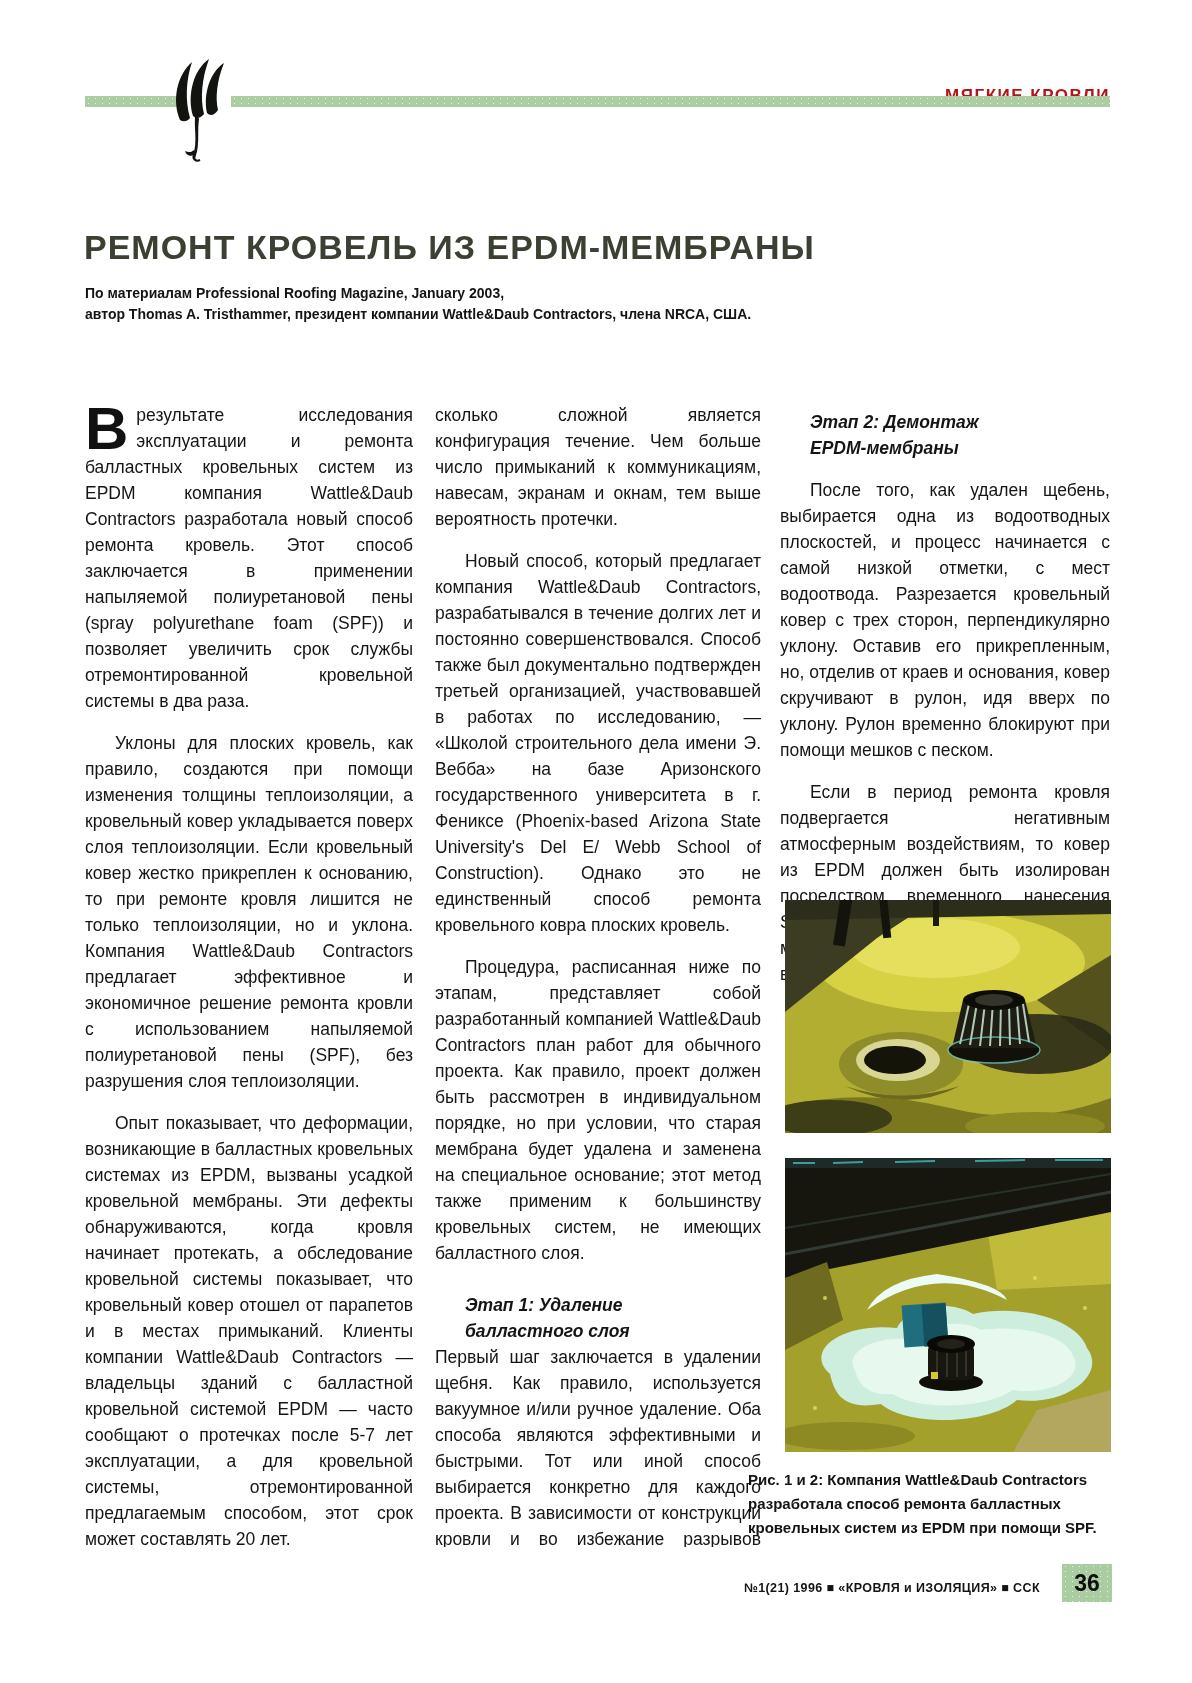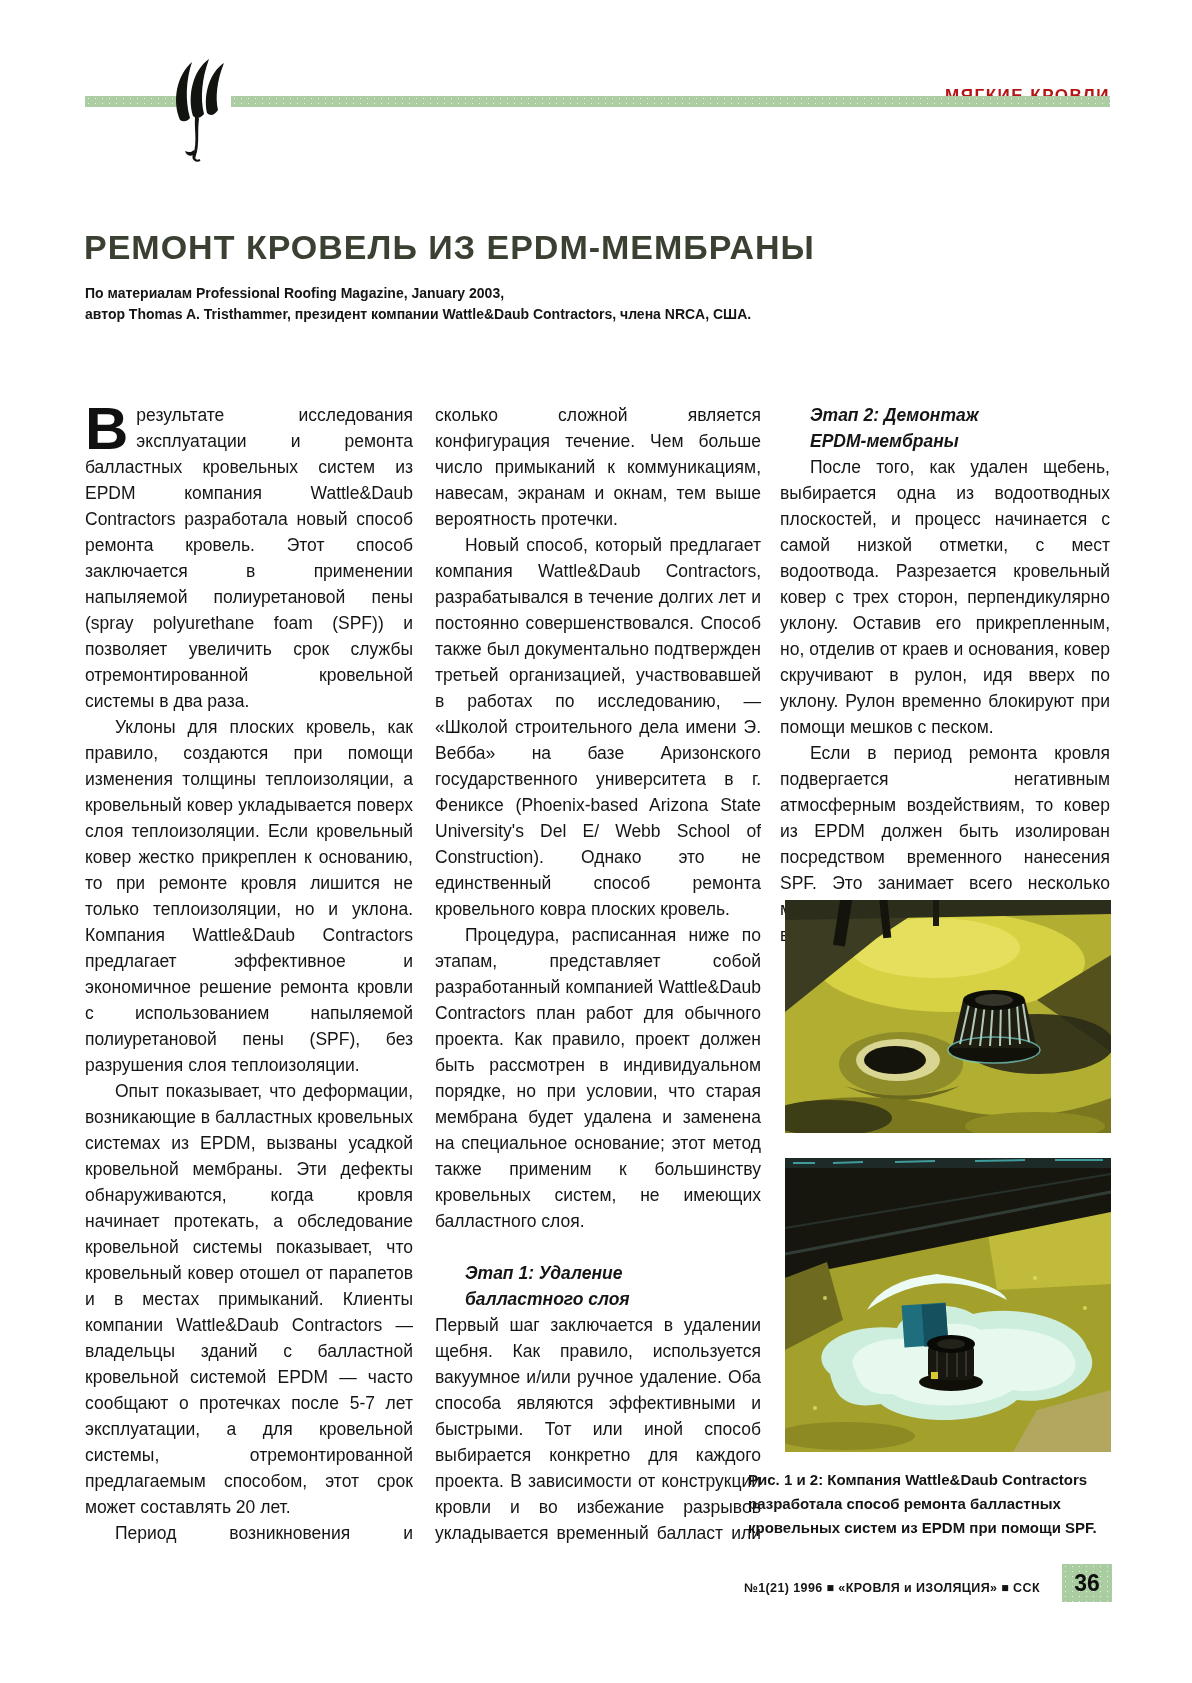--- a/index.html
+++ b/index.html
@@ -30,33 +30,33 @@
   .byline{
     position:absolute;left:85px;top:283px;width:760px;
     font-size:14px;font-weight:bold;line-height:21px;color:#141414;
   }
   
   .col{
     position:absolute;top:402px;
     font-size:17.5px;line-height:26px;text-align:justify;color:#151515;
   }
   .col p{margin:0;}
-  .col p.ind{text-indent:30px;}
+  .col p.ind{text-indent:30px;margin-top:16px;}
   .col1{left:85px;width:328px;height:1145px;overflow:hidden;}
   .col2{left:435px;width:326px;height:1145px;overflow:hidden;}
   .col3{left:780px;width:330px;}
   .dropcap{
     float:left;font-size:60px;line-height:50px;font-weight:bold;
     padding:2px 8px 0 0;color:#111;
   }
   .sect{
     font-weight:bold;font-style:italic;padding-left:30px;
     margin:26px 0 0 0;text-align:left;line-height:26px;
   }
-  .sect.first{margin-top:0;}
+  .sect.first{margin-top:7px;}
   
   .photo{position:absolute;left:785px;width:326px;overflow:hidden;}
   .photo1{top:900px;height:233px;}
   .photo2{top:1158px;height:294px;}
   .photo svg{display:block;}
   .caption{
     position:absolute;left:748px;top:1468px;width:362px;
     font-size:15px;font-weight:bold;line-height:24px;color:#141414;
     text-align:left;
   }

